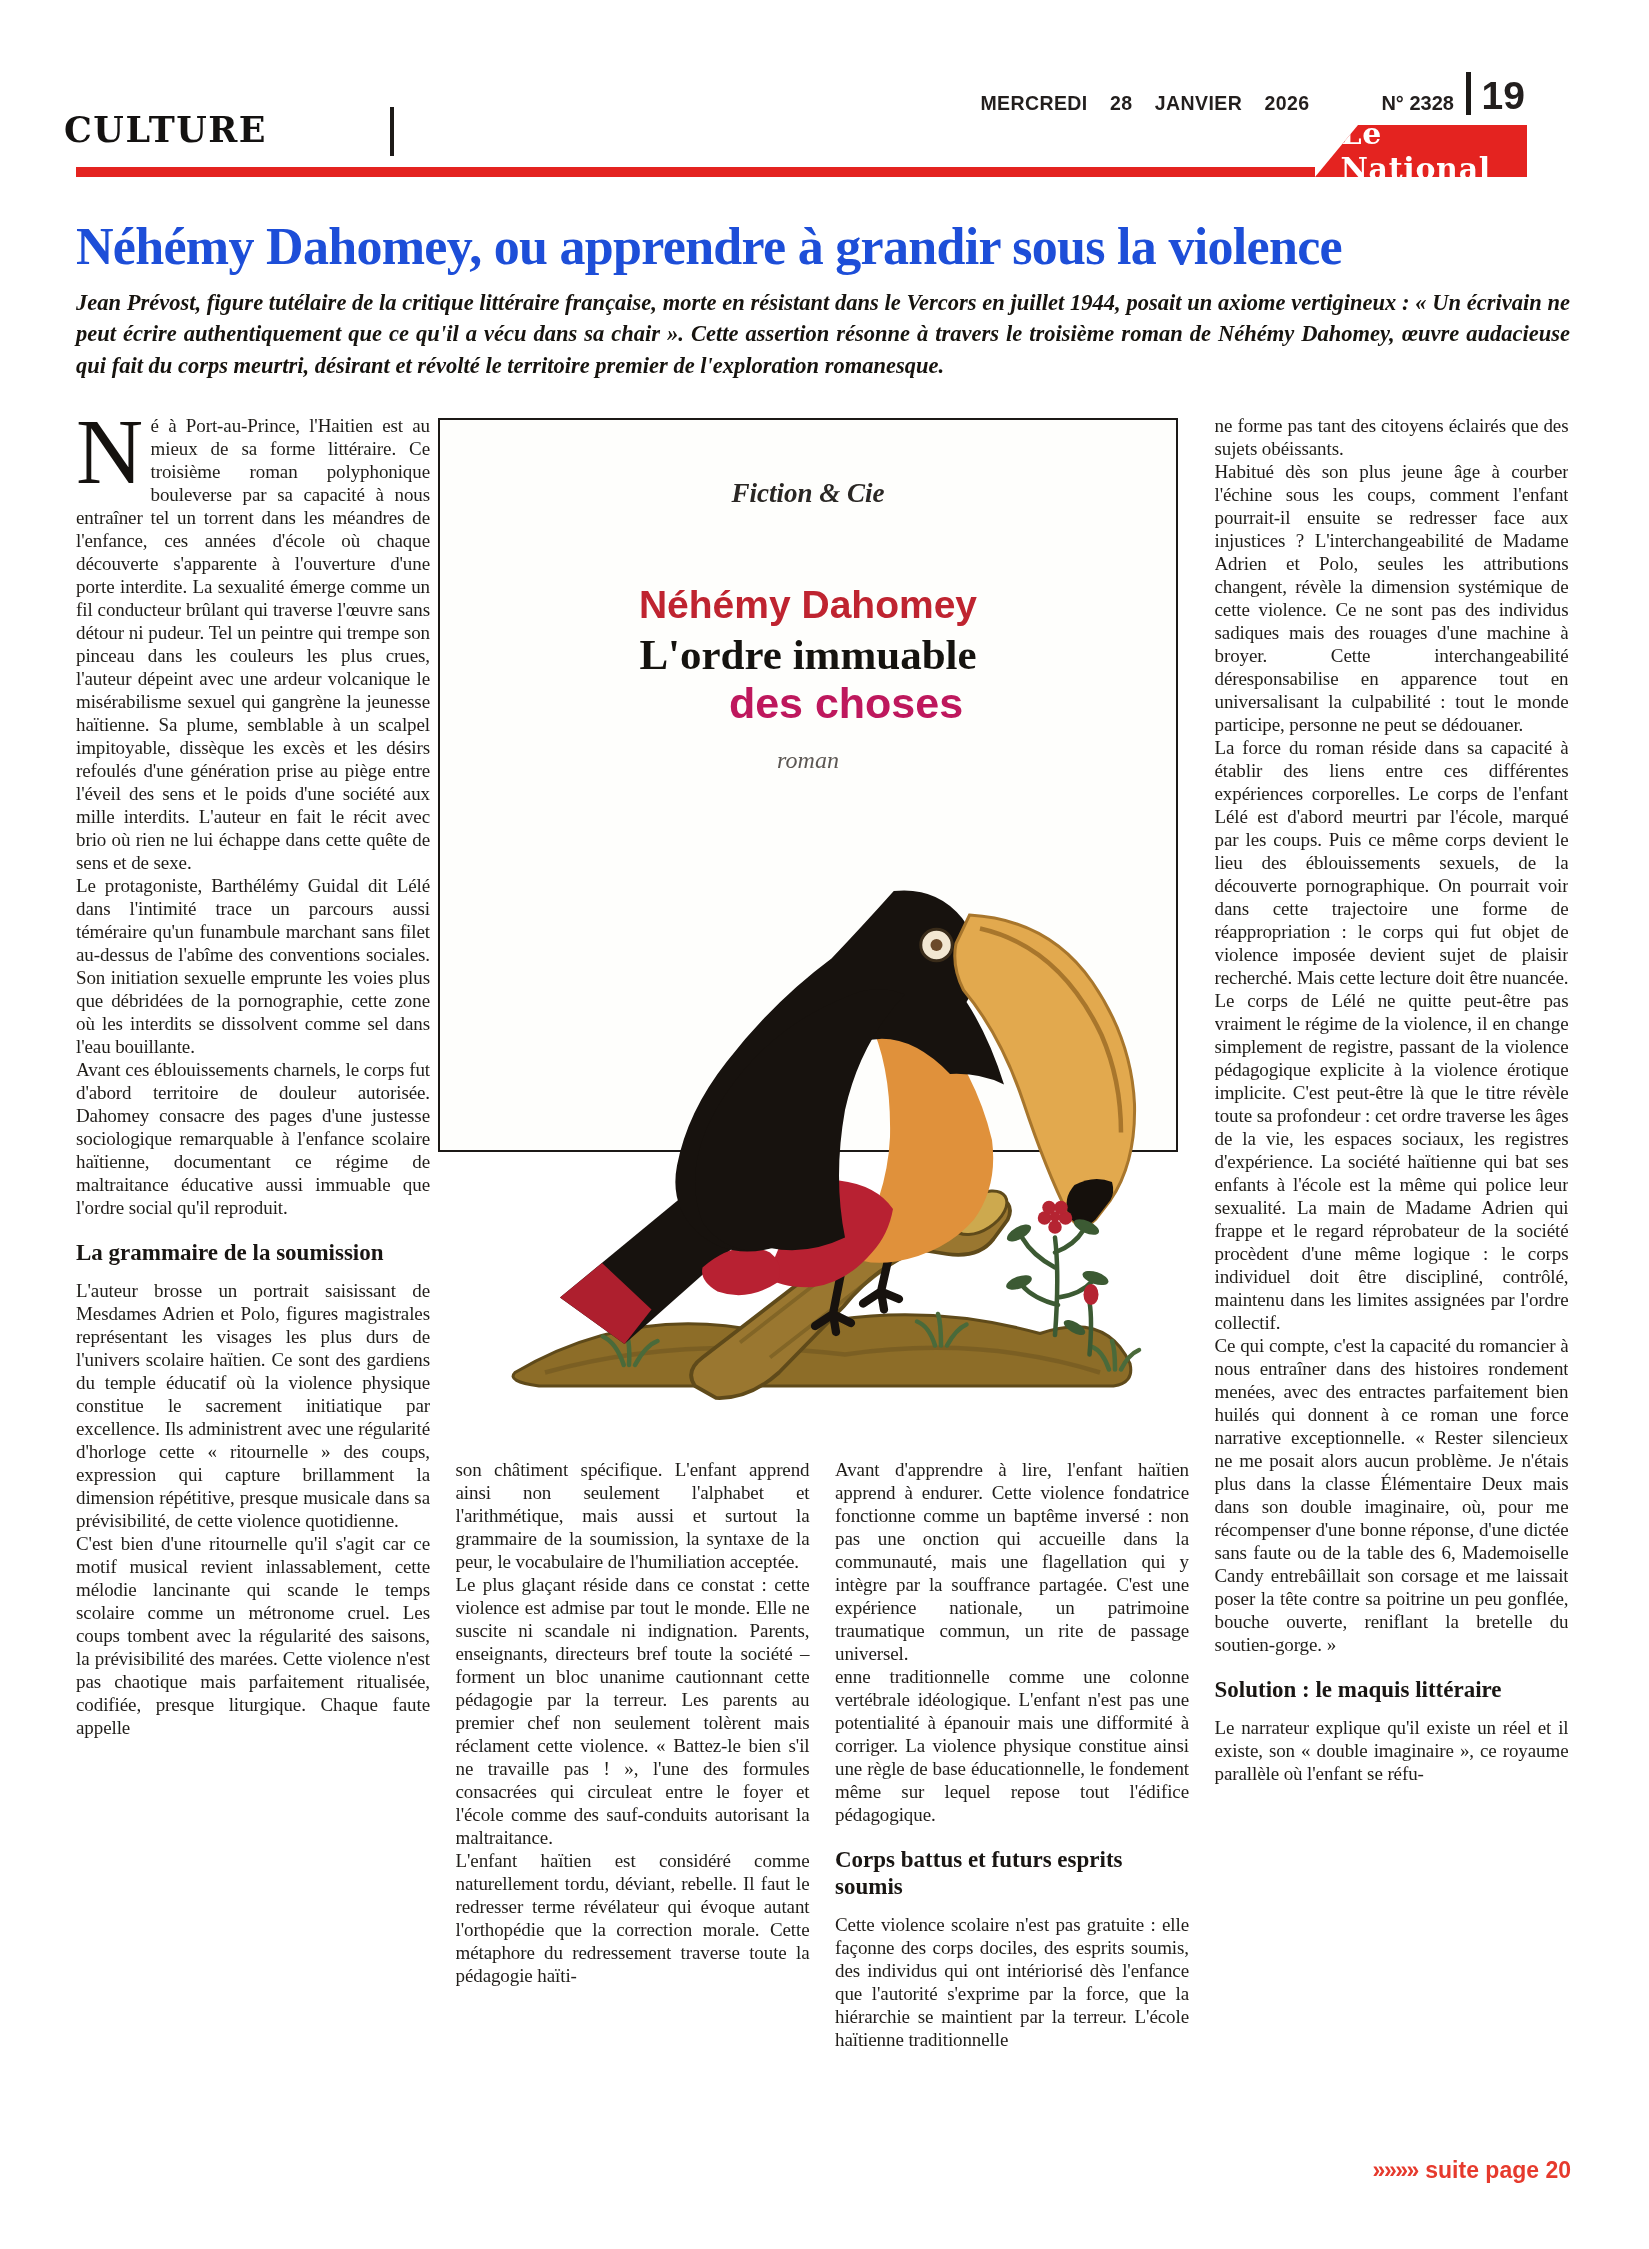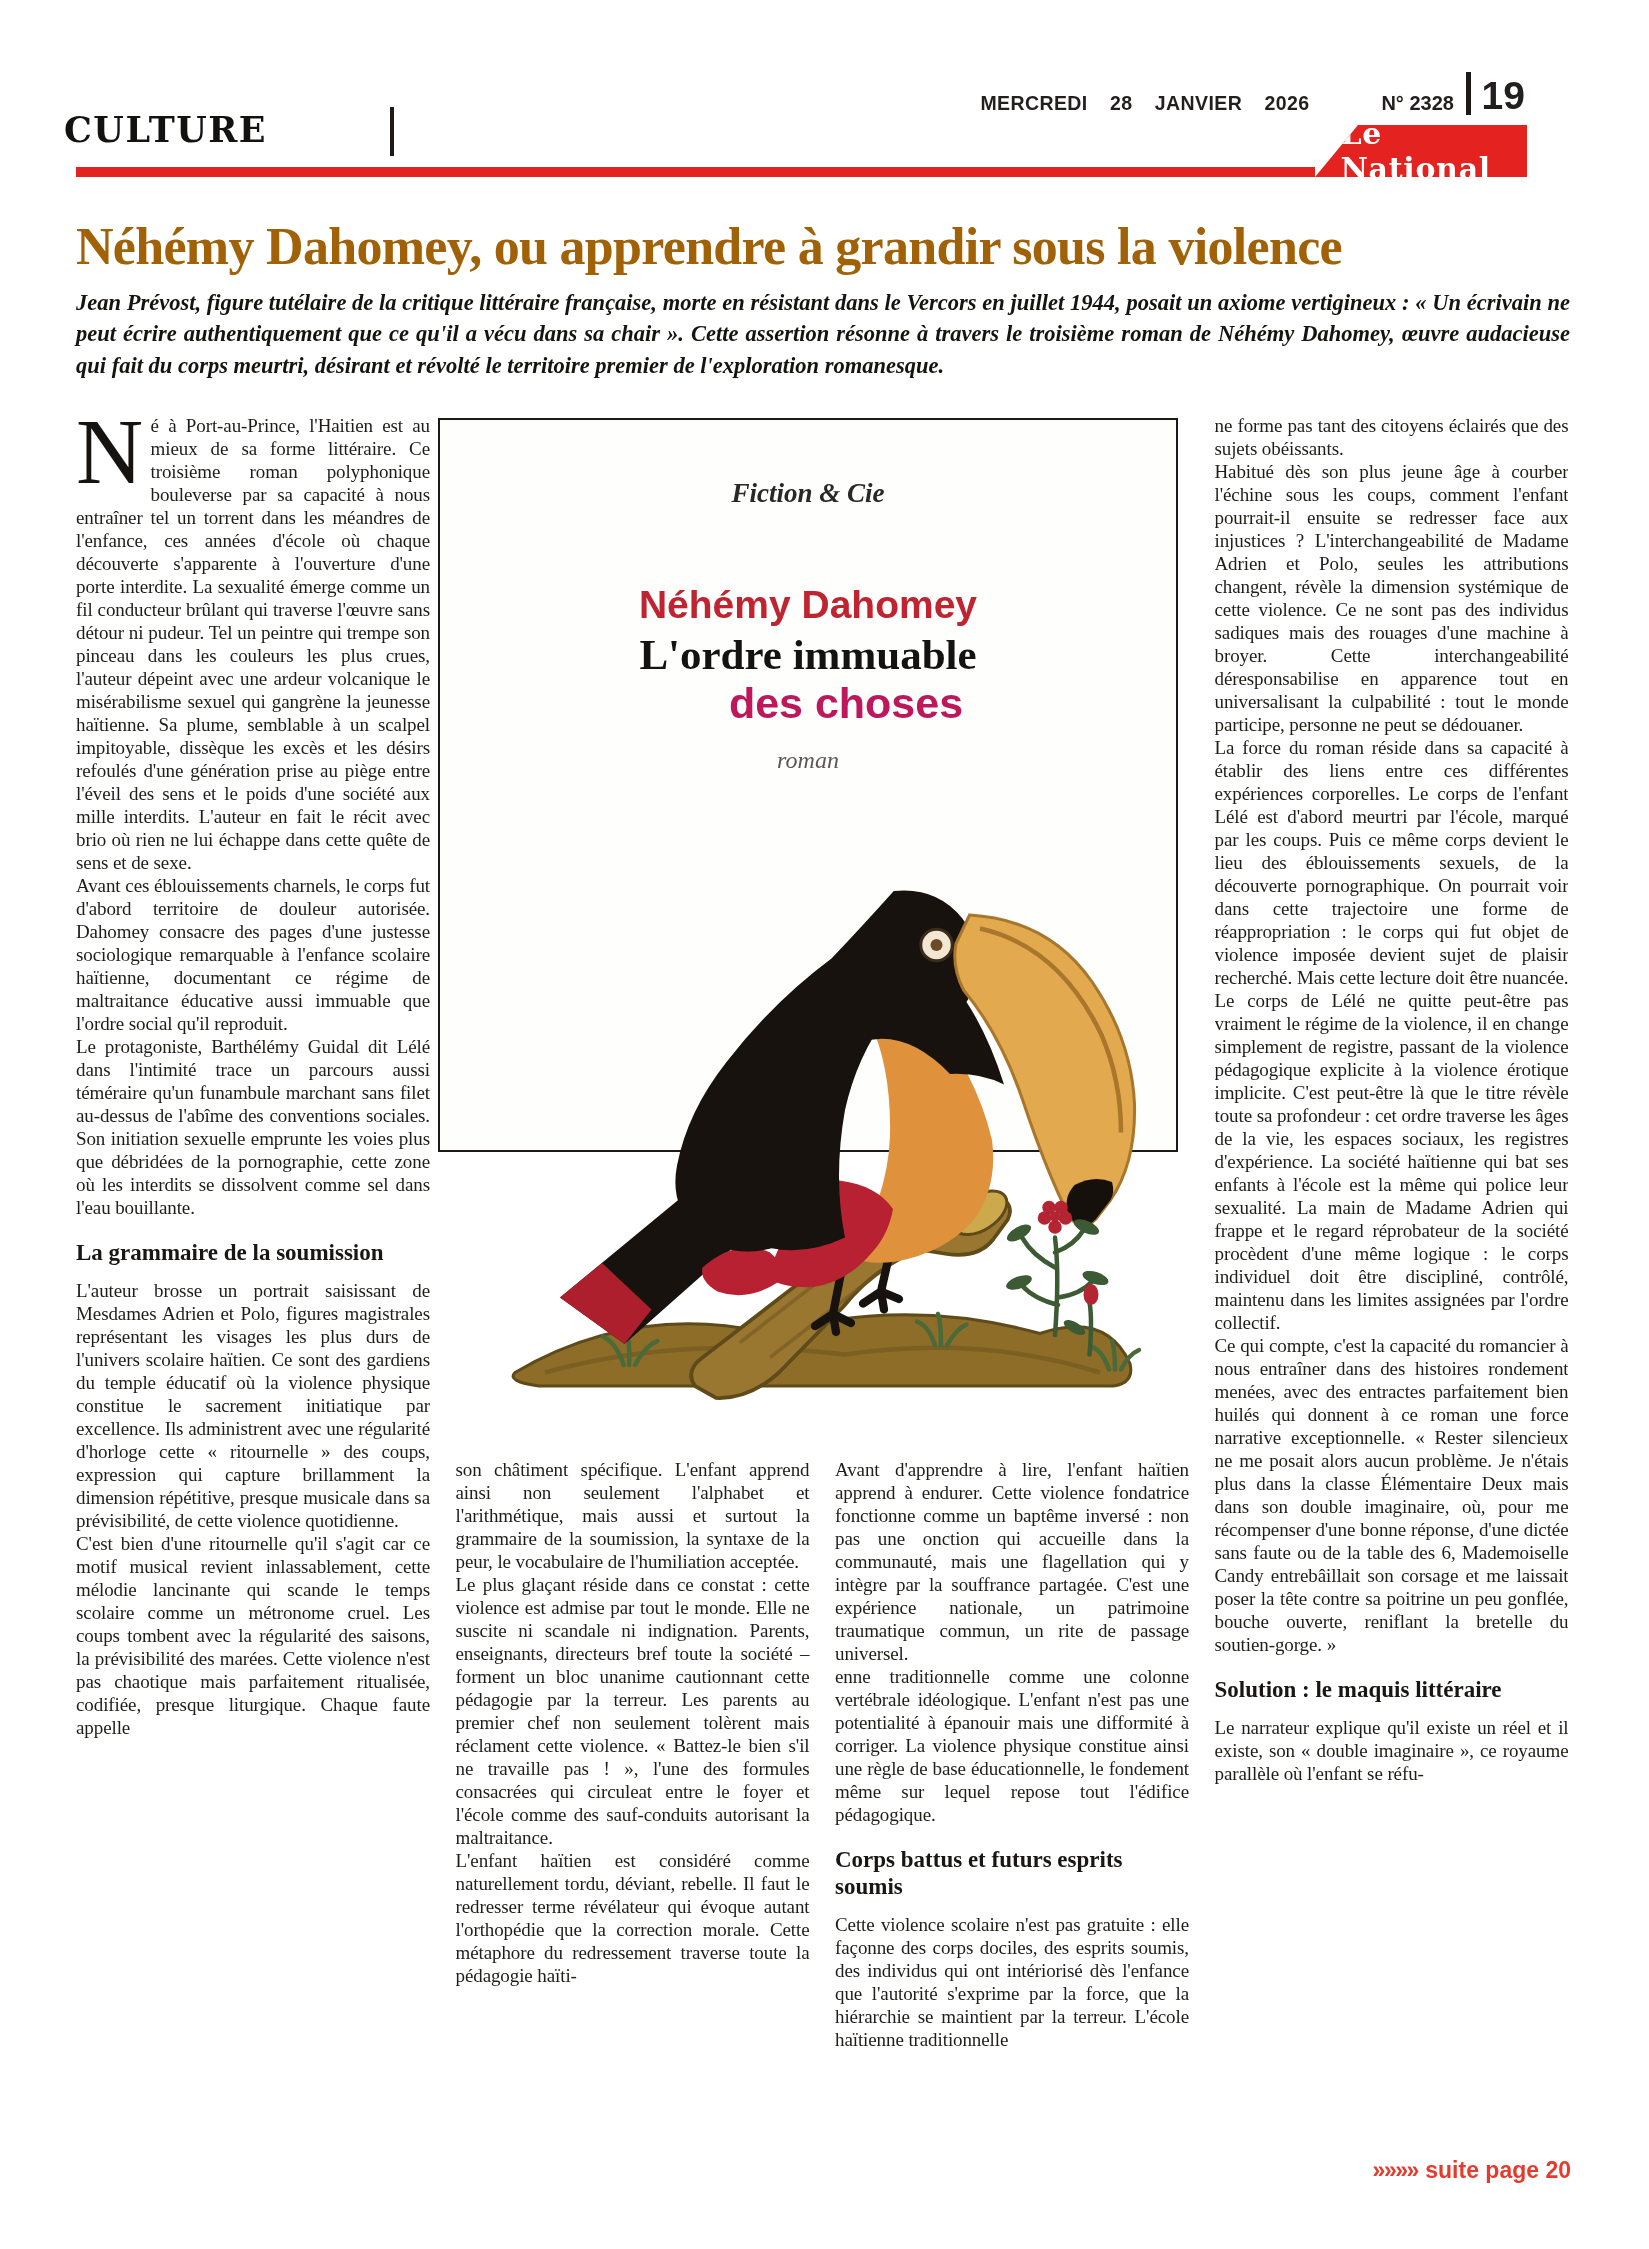--- a/index.html
+++ b/index.html
@@ -23,21 +23,21 @@
   .brand-badge{position:absolute;top:125px;right:123px;width:212px;height:52px;
                background:var(--accent,#e42320);
                clip-path:polygon(43px 0,100% 0,100% 100%,0 100%);
                display:flex;align-items:center;justify-content:center;}
   .brand-badge span{font-family:"DejaVu Serif",serif;font-weight:700;font-size:30px;color:#ffffff;
                     padding-left:25.5px;letter-spacing:0.7px;}
 
   
   .headline{position:absolute;left:76px;top:178px;width:1470px;
             font-family:"Liberation Serif",serif;font-weight:700;font-size:52px;line-height:57px;
-            letter-spacing:-0.7px;color:#a16207;margin-top:40px;}
+            letter-spacing:-0.7px;color:#1d4ed8;margin-top:40px;}
   .lede{position:absolute;left:76px;top:264px;width:1494px;
         font-family:"Liberation Serif",serif;font-weight:700;font-style:italic;
         font-size:22.5px;line-height:31.5px;text-align:justify;color:#17140f;}
 
   
   .columns{position:absolute;left:76px;top:414px;width:1492px;height:1752px;
            display:flex;gap:25.5px;overflow:hidden;}
   .col{width:354px;flex:0 0 354px;overflow:hidden;}
   .col.pushed{padding-top:1044px;box-sizing:border-box;}
   .col p{margin:0;font-size:19px;line-height:23px;text-align:justify;
@@ -87,22 +87,22 @@
   <div class="brand-badge">
     <span>Le National</span>
   </div>
 
   <h1 class="headline">Néhémy Dahomey, ou apprendre à grandir sous la violence</h1>
   <p class="lede">Jean Prévost, figure tutélaire de la critique littéraire française, morte en résistant dans le Vercors en juillet 1944, posait un axiome vertigineux : « Un écrivain ne peut écrire authentiquement que ce qu'il a vécu dans sa chair ». Cette assertion résonne à travers le troisième roman de Néhémy Dahomey, œuvre audacieuse qui fait du corps meurtri, désirant et révolté le territoire premier de l'exploration romanesque.</p>
 
   <div class="columns">
     <div class="col">
         <p><span class="dropcap">N</span>é à Port-au-Prince, l'Haitien est au mieux de sa forme littéraire. Ce troisième roman polyphonique bouleverse par sa capacité à nous entraîner tel un torrent dans les méandres de l'enfance, ces années d'école où chaque découverte s'apparente à l'ouverture d'une porte interdite. La sexualité émerge comme un fil conducteur brûlant qui traverse l'œuvre sans détour ni pudeur. Tel un peintre qui trempe son pinceau dans les couleurs les plus crues, l'auteur dépeint avec une ardeur volcanique le misérabilisme sexuel qui gangrène la jeunesse haïtienne. Sa plume, semblable à un scalpel impitoyable, dissèque les excès et les désirs refoulés d'une génération prise au piège entre l'éveil des sens et le poids d'une société aux mille interdits. L'auteur en fait le récit avec brio où rien ne lui échappe dans cette quête de sens et de sexe.</p>
+        <p>Le protagoniste, Barthélémy Guidal dit Lélé dans l'intimité trace un parcours aussi téméraire qu'un funambule marchant sans filet au-dessus de l'abîme des conventions sociales. Son initiation sexuelle emprunte les voies plus que débridées de la pornographie, cette zone où les interdits se dissolvent comme sel dans l'eau bouillante.</p>
         <p>Avant ces éblouissements charnels, le corps fut d'abord territoire de douleur autorisée. Dahomey consacre des pages d'une justesse sociologique remarquable à l'enfance scolaire haïtienne, documentant ce régime de maltraitance éducative aussi immuable que l'ordre social qu'il reproduit.</p>
-        <p>Le protagoniste, Barthélémy Guidal dit Lélé dans l'intimité trace un parcours aussi téméraire qu'un funambule marchant sans filet au-dessus de l'abîme des conventions sociales. Son initiation sexuelle emprunte les voies plus que débridées de la pornographie, cette zone où les interdits se dissolvent comme sel dans l'eau bouillante.</p>
         <h3>La grammaire de la soumission</h3>
         <p>L'auteur brosse un portrait saisissant de Mesdames Adrien et Polo, figures magistrales représentant les visages les plus durs de l'univers scolaire haïtien. Ce sont des gardiens du temple éducatif où la violence physique constitue le sacrement initiatique par excellence. Ils administrent avec une régularité d'horloge cette « ritournelle » des coups, expression qui capture brillamment la dimension répétitive, presque musicale dans sa prévisibilité, de cette violence quotidienne.</p>
         <p>C'est bien d'une ritournelle qu'il s'agit car ce motif musical revient inlassablement, cette mélodie lancinante qui scande le temps scolaire comme un métronome cruel. Les coups tombent avec la régularité des saisons, la prévisibilité des marées. Cette violence n'est pas chaotique mais parfaitement ritualisée, codifiée, presque liturgique. Chaque faute appelle</p>
       </div>
     <div class="col pushed">
         <p>son châtiment spécifique. L'enfant apprend ainsi non seulement l'alphabet et l'arithmétique, mais aussi et surtout la grammaire de la soumission, la syntaxe de la peur, le vocabulaire de l'humiliation acceptée.</p>
         <p>Le plus glaçant réside dans ce constat : cette violence est admise par tout le monde. Elle ne suscite ni scandale ni indignation. Parents, enseignants, directeurs bref toute la société – forment un bloc unanime cautionnant cette pédagogie par la terreur. Les parents au premier chef non seulement tolèrent mais réclament cette violence. « Battez-le bien s'il ne travaille pas ! », l'une des formules consacrées qui circuleat entre le foyer et l'école comme des sauf-conduits autorisant la maltraitance.</p>
         <p>L'enfant haïtien est considéré comme naturellement tordu, déviant, rebelle. Il faut le redresser terme révélateur qui évoque autant l'orthopédie que la correction morale. Cette métaphore du redressement traverse toute la pédagogie haïti-</p>
       </div>
     <div class="col pushed">

